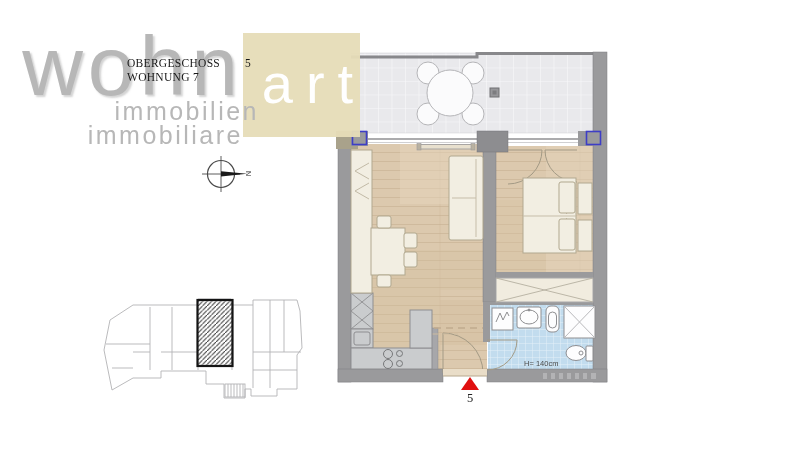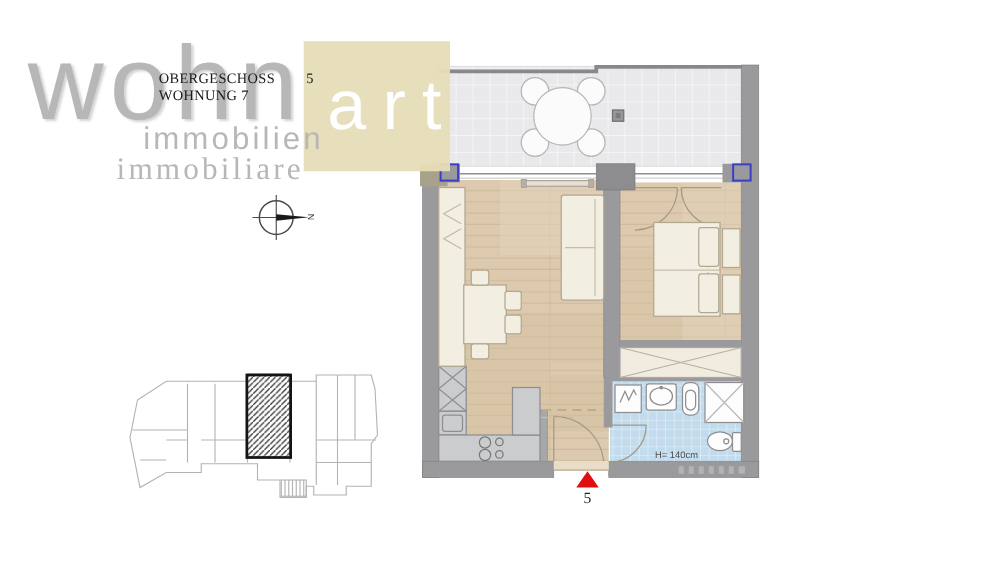--- a/index.html
+++ b/index.html
@@ -5,21 +5,21 @@
   html,body{margin:0;padding:0;background:#ffffff;}
   .page{position:relative;width:800px;height:450px;background:#fff;overflow:hidden;
         font-family:"Liberation Sans",sans-serif;}
   
   .logo-wohn{position:absolute;top:24px;left:0;width:243px;text-align:right;
              font-size:84px;line-height:84px;letter-spacing:5px;margin-right:-5px;
              color:#b7b7b7;text-shadow:2px 2px 2px rgba(130,130,130,.35);z-index:3;}
   .logo-tag1{position:absolute;top:99px;left:16px;width:243px;text-align:right;
              font-size:25px;line-height:25px;letter-spacing:2.5px;color:#b7b7b7;z-index:3;}
   .logo-tag2{position:absolute;top:123px;left:0;width:243px;text-align:right;
-             font-size:25px;line-height:25px;letter-spacing:2.5px;color:#b7b7b7;z-index:3;font-family:Liberation Serif, serif;}
+             font-size:25px;line-height:25px;letter-spacing:2.5px;color:#b7b7b7;z-index:3;}
   .art-box{position:absolute;left:243px;top:33px;width:117px;height:104px;
            background:rgba(230,221,184,0.96);z-index:2;
            display:flex;align-items:center;justify-content:center;}
   .art-box span{color:#fff;font-size:56px;letter-spacing:13px;margin-right:-13px;
                 margin-top:-4px;margin-left:12px;}
   
   .title-block{position:absolute;left:127px;top:56px;width:124px;z-index:5;
                font-family:"Liberation Serif",serif;font-size:11.5px;line-height:14px;
                color:#191919;letter-spacing:.3px;}
   .title-row1{display:flex;justify-content:space-between;}

